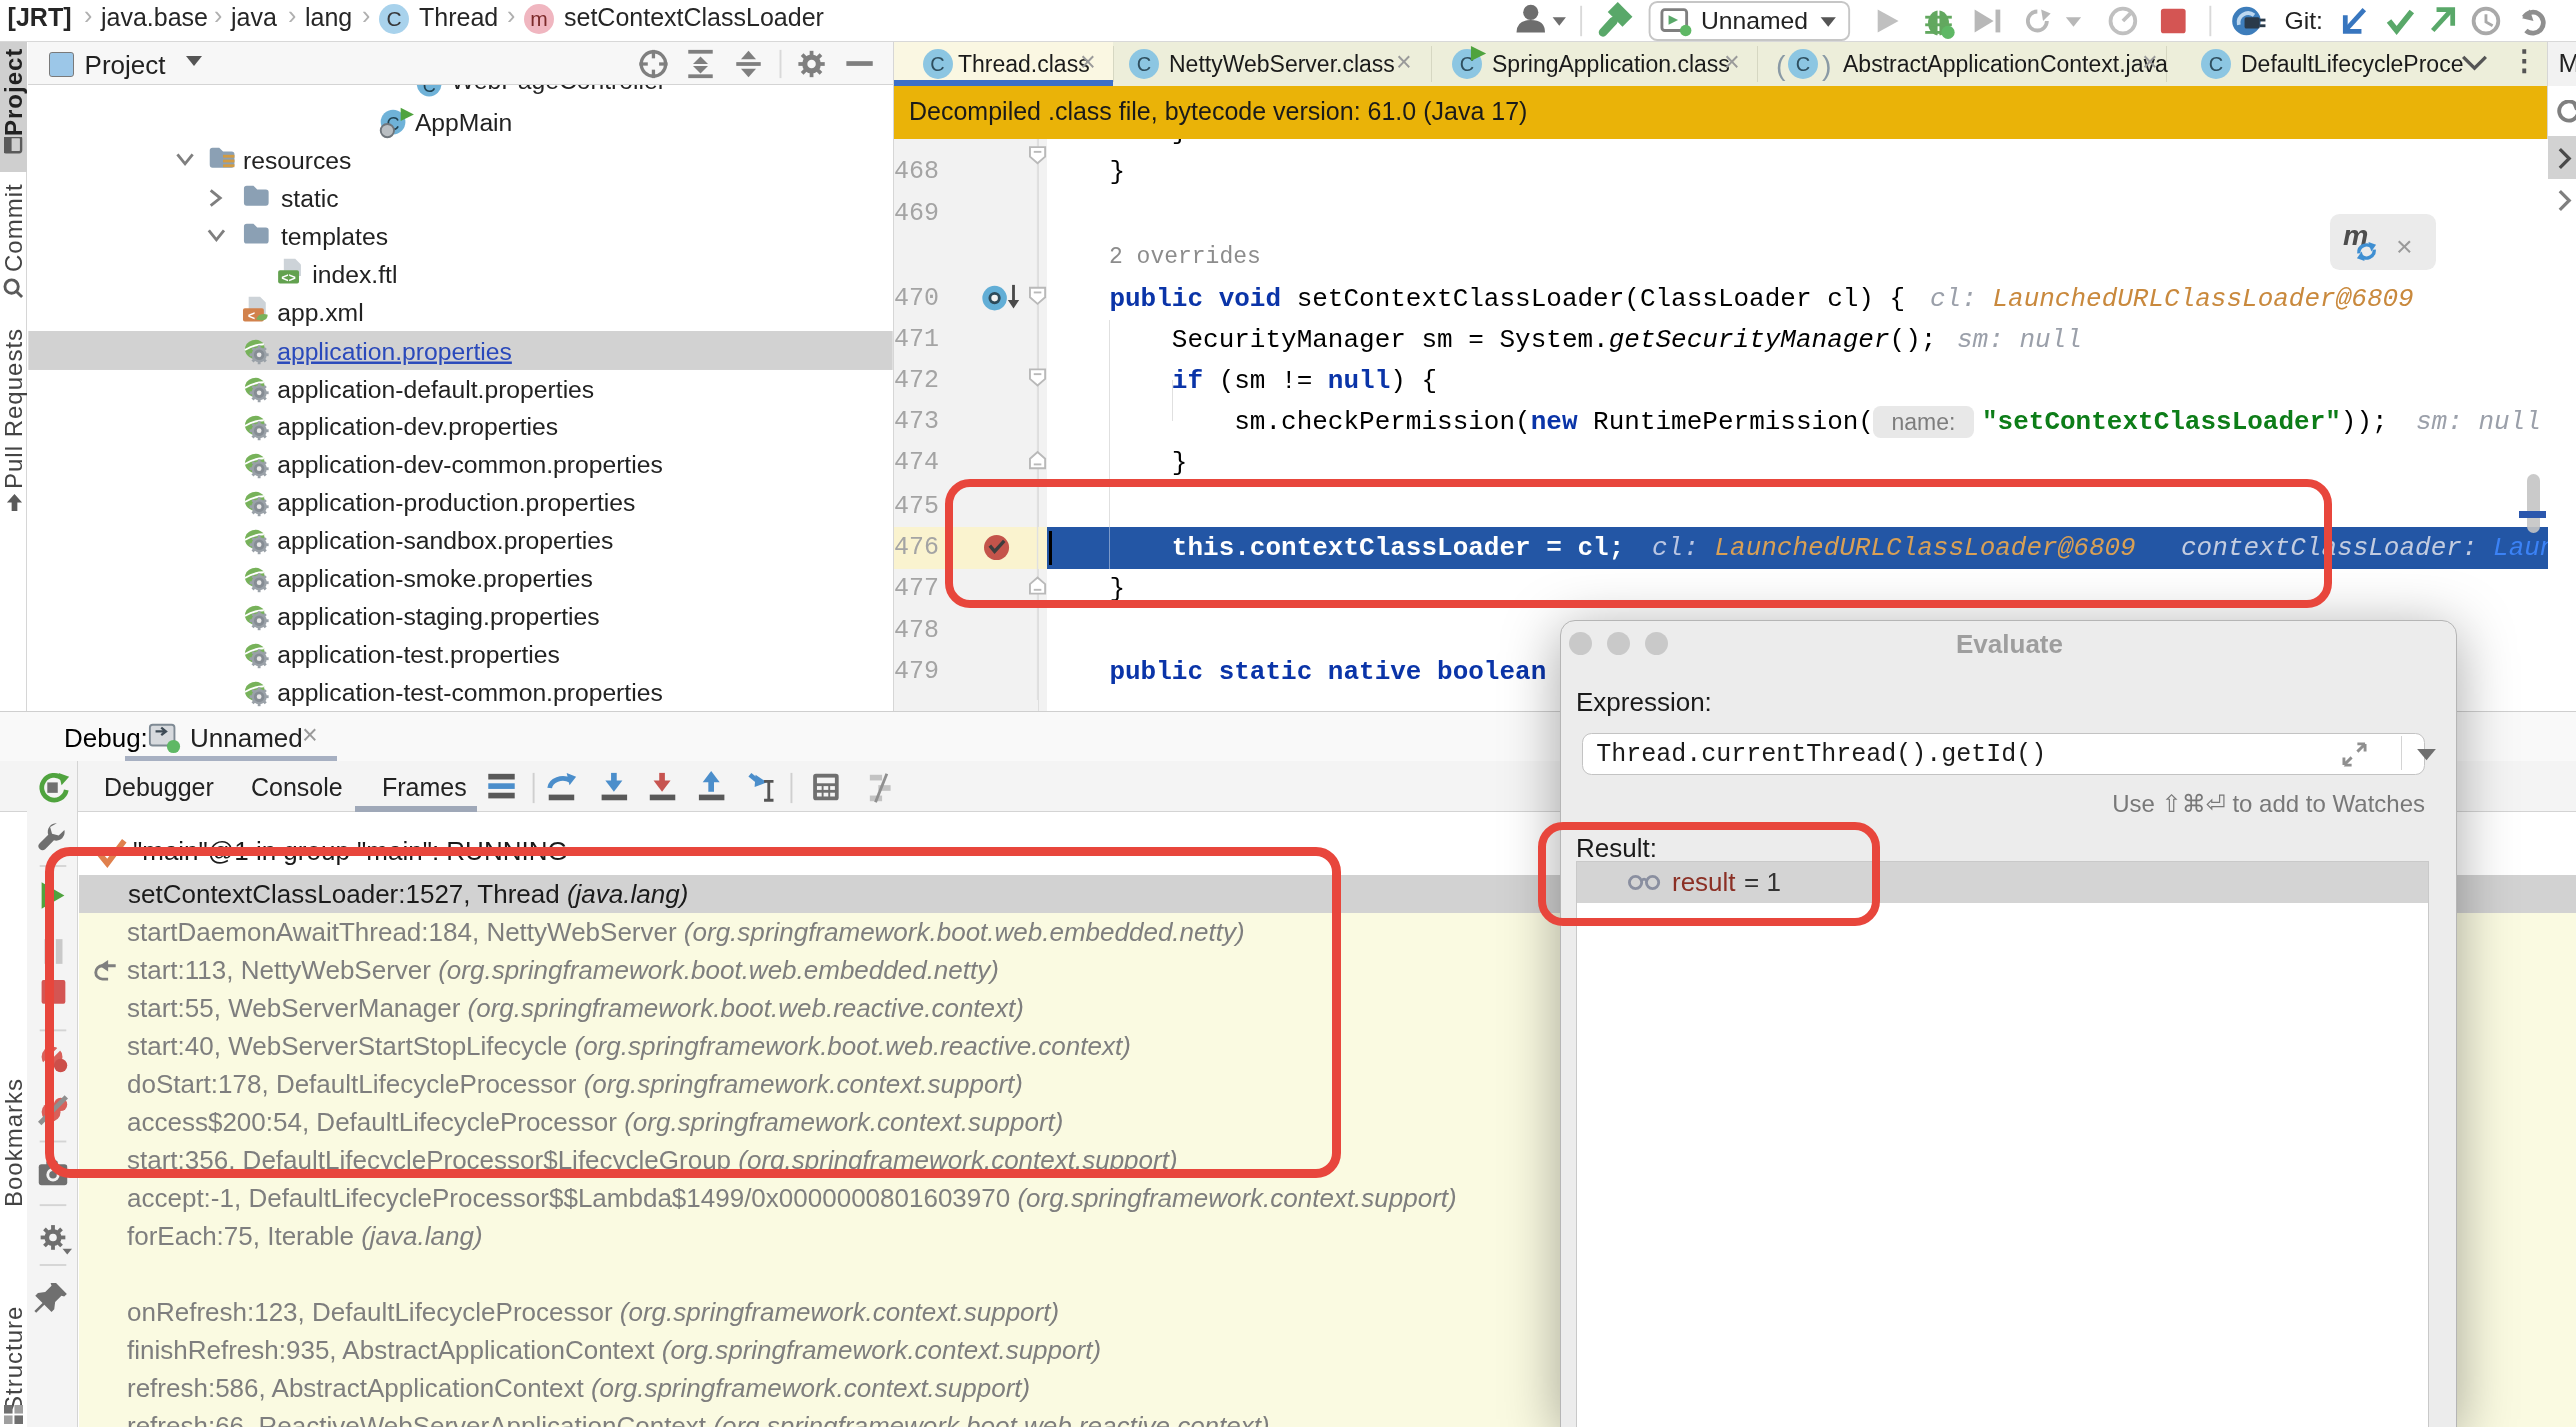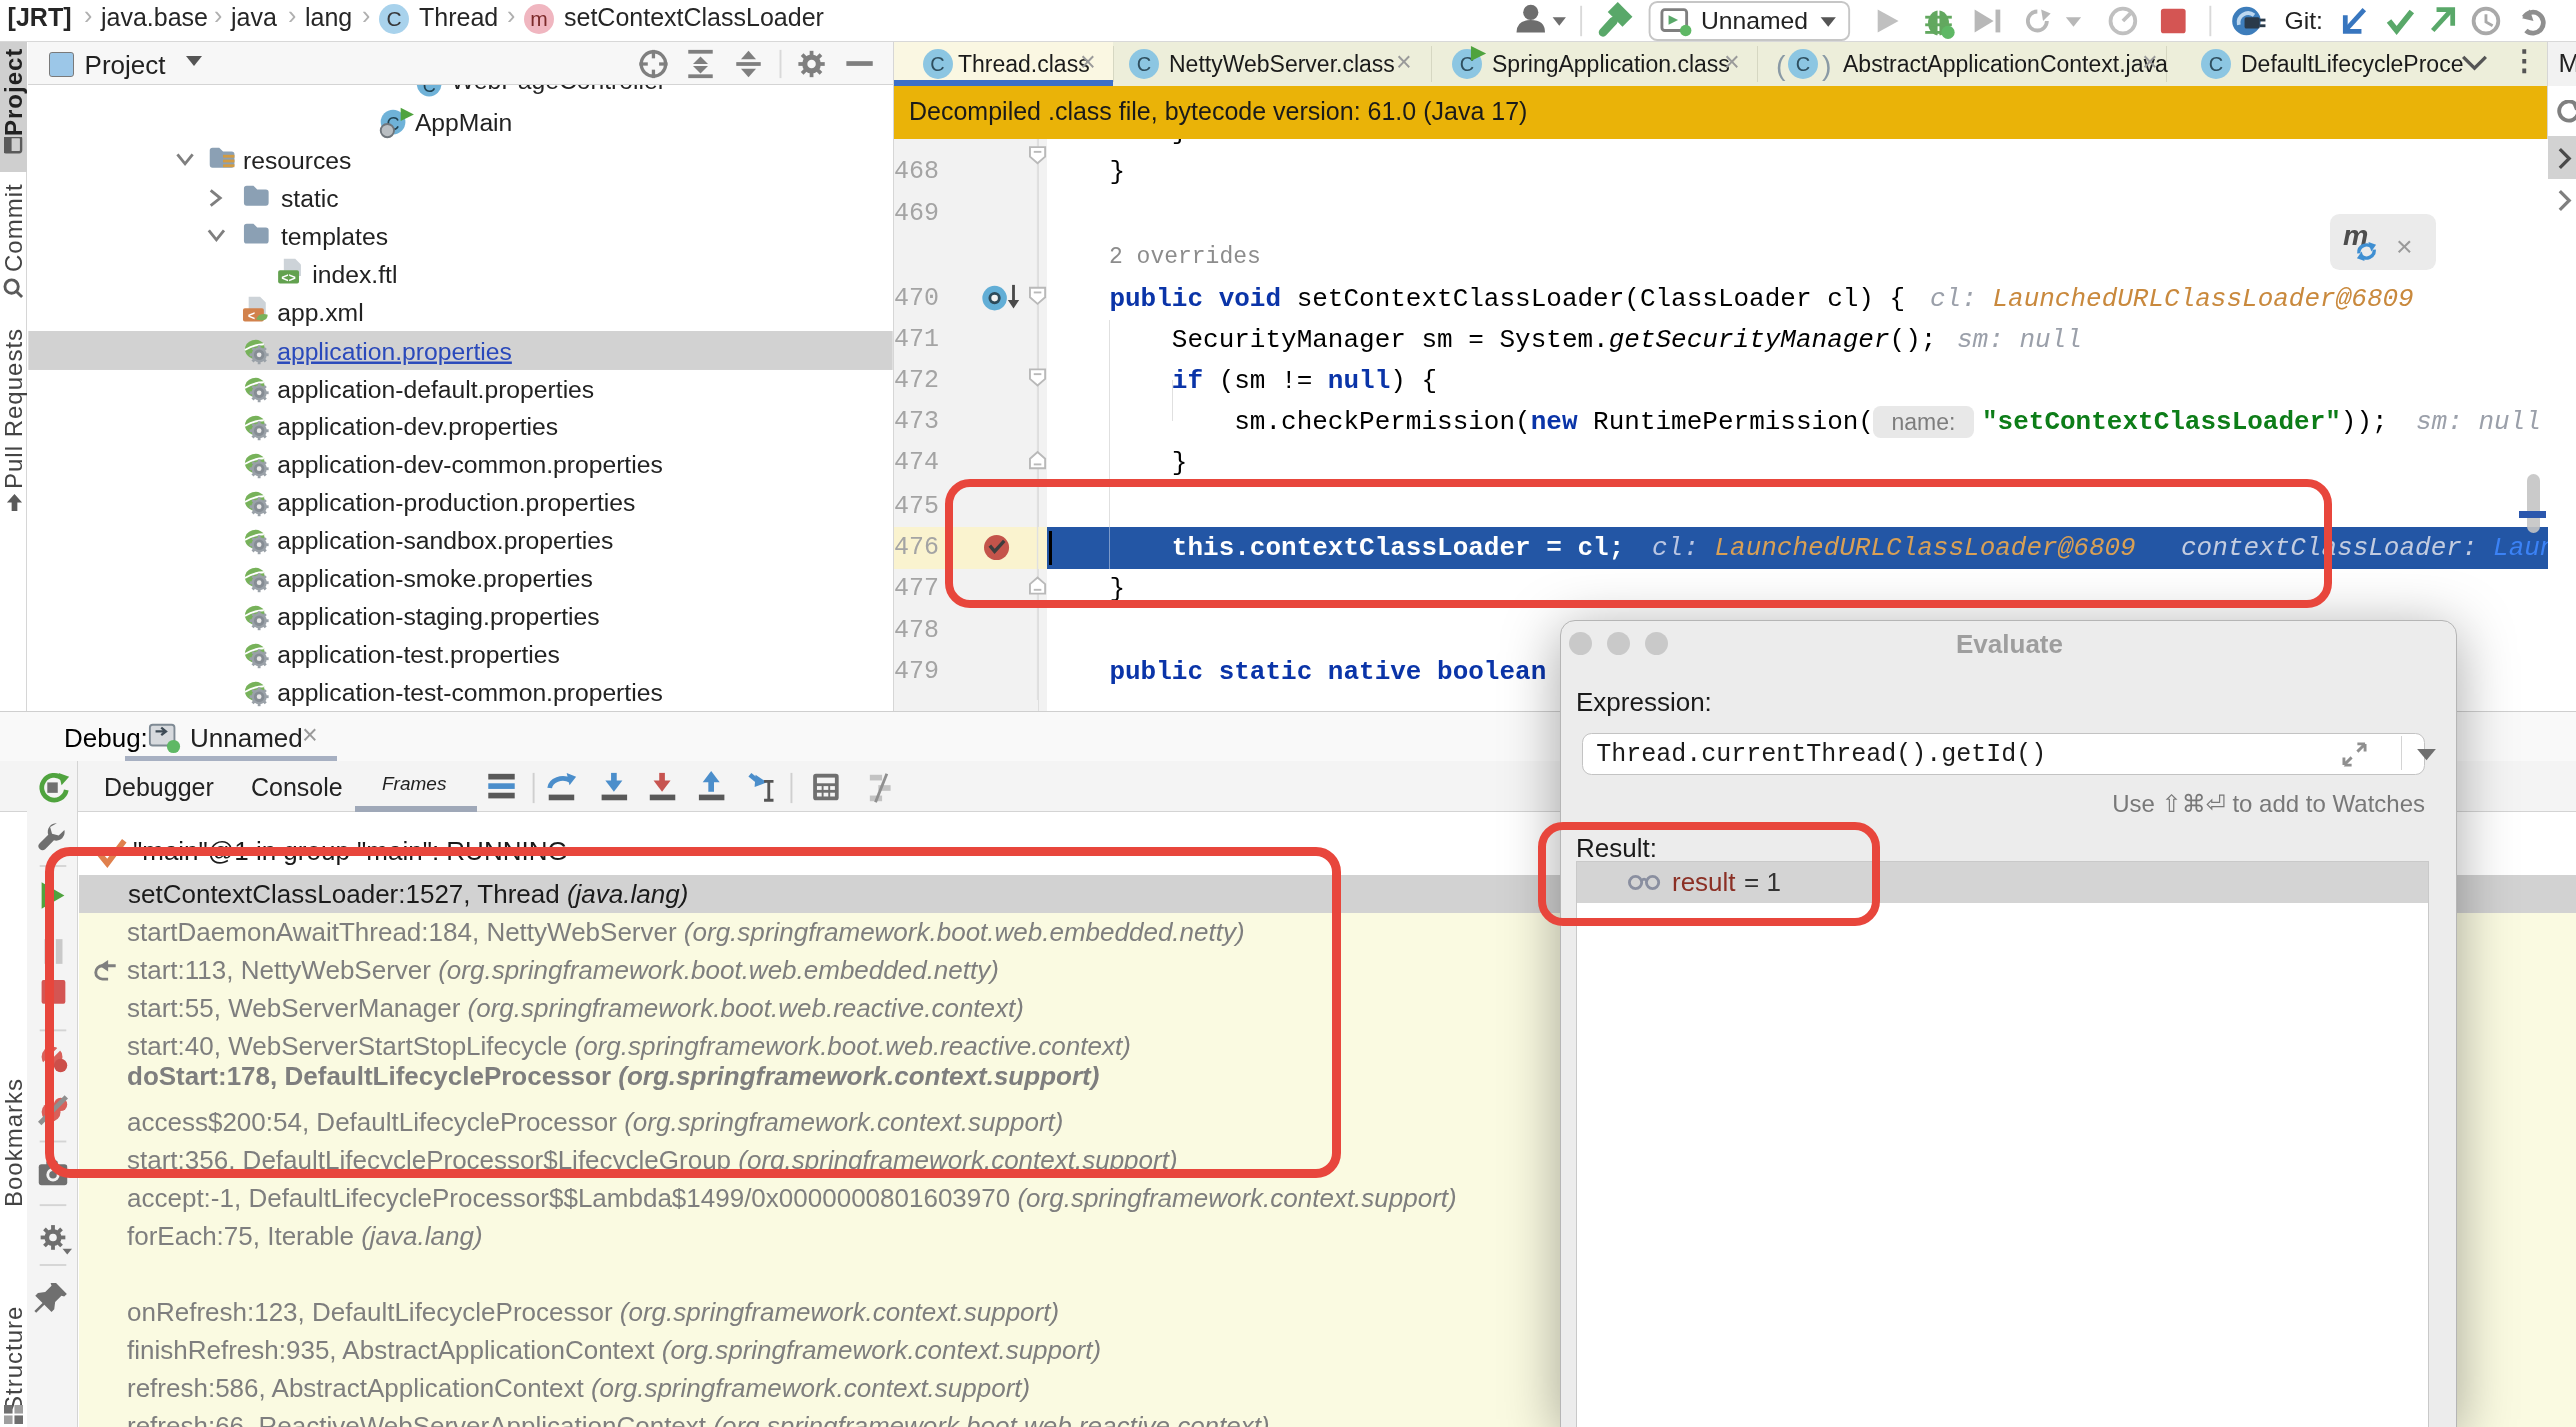--- a/index.html
+++ b/index.html
@@ -445,21 +445,21 @@
     <path d="M8 11 l10 0 m-4 -4 l5 4 l-5 4" stroke="#3e4b56" stroke-width="2.5" fill="none"></path>
     <circle cx="27" cy="27" r="7" fill="#5fb865"></circle>
   </svg>
   <span class="abs" style="left:190px;top:10.5px;font-size:26px;color:#222;">Unnamed</span>
   <span class="abs" style="left:302px;top:7.6px;font-size:27px;color:#9a9a9a;">×</span>
   <div class="abs" style="left:125px;top:44px;width:212px;height:5.7px;background:#a7b0c2;"></div>
 
   <div class="abs" style="left:0;top:49px;width:2576px;height:51px;background:#f4f4f4;border-bottom:1px solid #d4d4d4;"></div>
   <span class="abs" style="left:104px;top:61px;font-size:25px;color:#222;">Debugger</span>
   <span class="abs" style="left:251px;top:61px;font-size:25px;color:#222;">Console</span>
-  <span class="abs" style="left:382px;top:61px;font-size:19px;color:#222;font-style:italic;">Frames</span>
+  <span class="abs" style="left:382px;top:61px;font-size:25px;color:#222;">Frames</span>
   <div class="abs" style="left:355px;top:94px;width:122px;height:5.7px;background:#9fa8b8;"></div>
   <svg class="abs" style="left:487px;top:59px;" width="437" height="34" viewBox="0 0 460 36">
     <g stroke-width="6">
           <line x1="0" y1="6" x2="28" y2="6" stroke="#595959"></line>
           <line x1="0" y1="16" x2="28" y2="16" stroke="#4b8ecb"></line>
           <line x1="0" y1="26" x2="28" y2="26" stroke="#595959"></line>
         </g>
     <line x1="48" y1="2" x2="48" y2="34" stroke="#cfcfcf" stroke-width="2"></line>
 
     <g transform="translate(64,0)">
@@ -586,21 +586,21 @@
 
   <div class="abs" style="left:79px;top:163px;width:2497px;height:554px;background:#fafae1;"></div>
   <div class="framerow" style="top:163px;background:#d2d2d2;color:#1a1a1a;left:79px;">​<span style="margin-left:49px;">setContextClassLoader:1527, Thread <i>(java.lang)</i></span></div>
   <div class="framerow" style="top:201px;"><span style="margin-left:49px;">startDaemonAwaitThread:184, NettyWebServer <i>(org.springframework.boot.web.embedded.netty)</i></span></div>
   <div class="framerow" style="top:239px;"><svg class="abs" style="left:13.3px;top:6.7px;" width="28.5" height="25" viewBox="0 0 30 26">
           <path d="M26 8 l-14 0 a7 7 0 0 0 0 14 l6 0" fill="none" stroke="#7f7f7f" stroke-width="3"></path>
           <path d="M18 2 l-9 6 l9 6 z" fill="#7f7f7f"></path>
         </svg><span style="margin-left:49px;">start:113, NettyWebServer <i>(org.springframework.boot.web.embedded.netty)</i></span></div>
   <div class="framerow" style="top:277px;"><span style="margin-left:49px;">start:55, WebServerManager <i>(org.springframework.boot.web.reactive.context)</i></span></div>
   <div class="framerow" style="top:315px;"><span style="margin-left:49px;">start:40, WebServerStartStopLifecycle <i>(org.springframework.boot.web.reactive.context)</i></span></div>
-  <div class="framerow" style="top:345px;font-weight:bold;"><span style="margin-left:49px;">doStart:178, DefaultLifecycleProcessor <i>(org.springframework.context.support)</i></span></div>
+  <div class="framerow" style="top:353px;"><span style="margin-left:49px;">doStart:178, DefaultLifecycleProcessor <i>(org.springframework.context.support)</i></span></div>
   <div class="framerow" style="top:391px;"><span style="margin-left:49px;">access$200:54, DefaultLifecycleProcessor <i>(org.springframework.context.support)</i></span></div>
   <div class="framerow" style="top:429px;"><span style="margin-left:49px;">start:356, DefaultLifecycleProcessor$LifecycleGroup <i>(org.springframework.context.support)</i></span></div>
   <div class="framerow" style="top:467px;"><span style="margin-left:49px;">accept:-1, DefaultLifecycleProcessor$$Lambda$1499/0x0000000801603970 <i>(org.springframework.context.support)</i></span></div>
   <div class="framerow" style="top:505px;"><span style="margin-left:49px;">forEach:75, Iterable <i>(java.lang)</i></span></div>
   <div class="framerow" style="top:581px;"><span style="margin-left:49px;">onRefresh:123, DefaultLifecycleProcessor <i>(org.springframework.context.support)</i></span></div>
   <div class="framerow" style="top:619px;"><span style="margin-left:49px;">finishRefresh:935, AbstractApplicationContext <i>(org.springframework.context.support)</i></span></div>
   <div class="framerow" style="top:657px;"><span style="margin-left:49px;">refresh:586, AbstractApplicationContext <i>(org.springframework.context.support)</i></span></div>
   <div class="framerow" style="top:695px;"><span style="margin-left:49px;">refresh:66, ReactiveWebServerApplicationContext <i>(org.springframework.boot.web.reactive.context)</i></span></div>
 </div>
 

